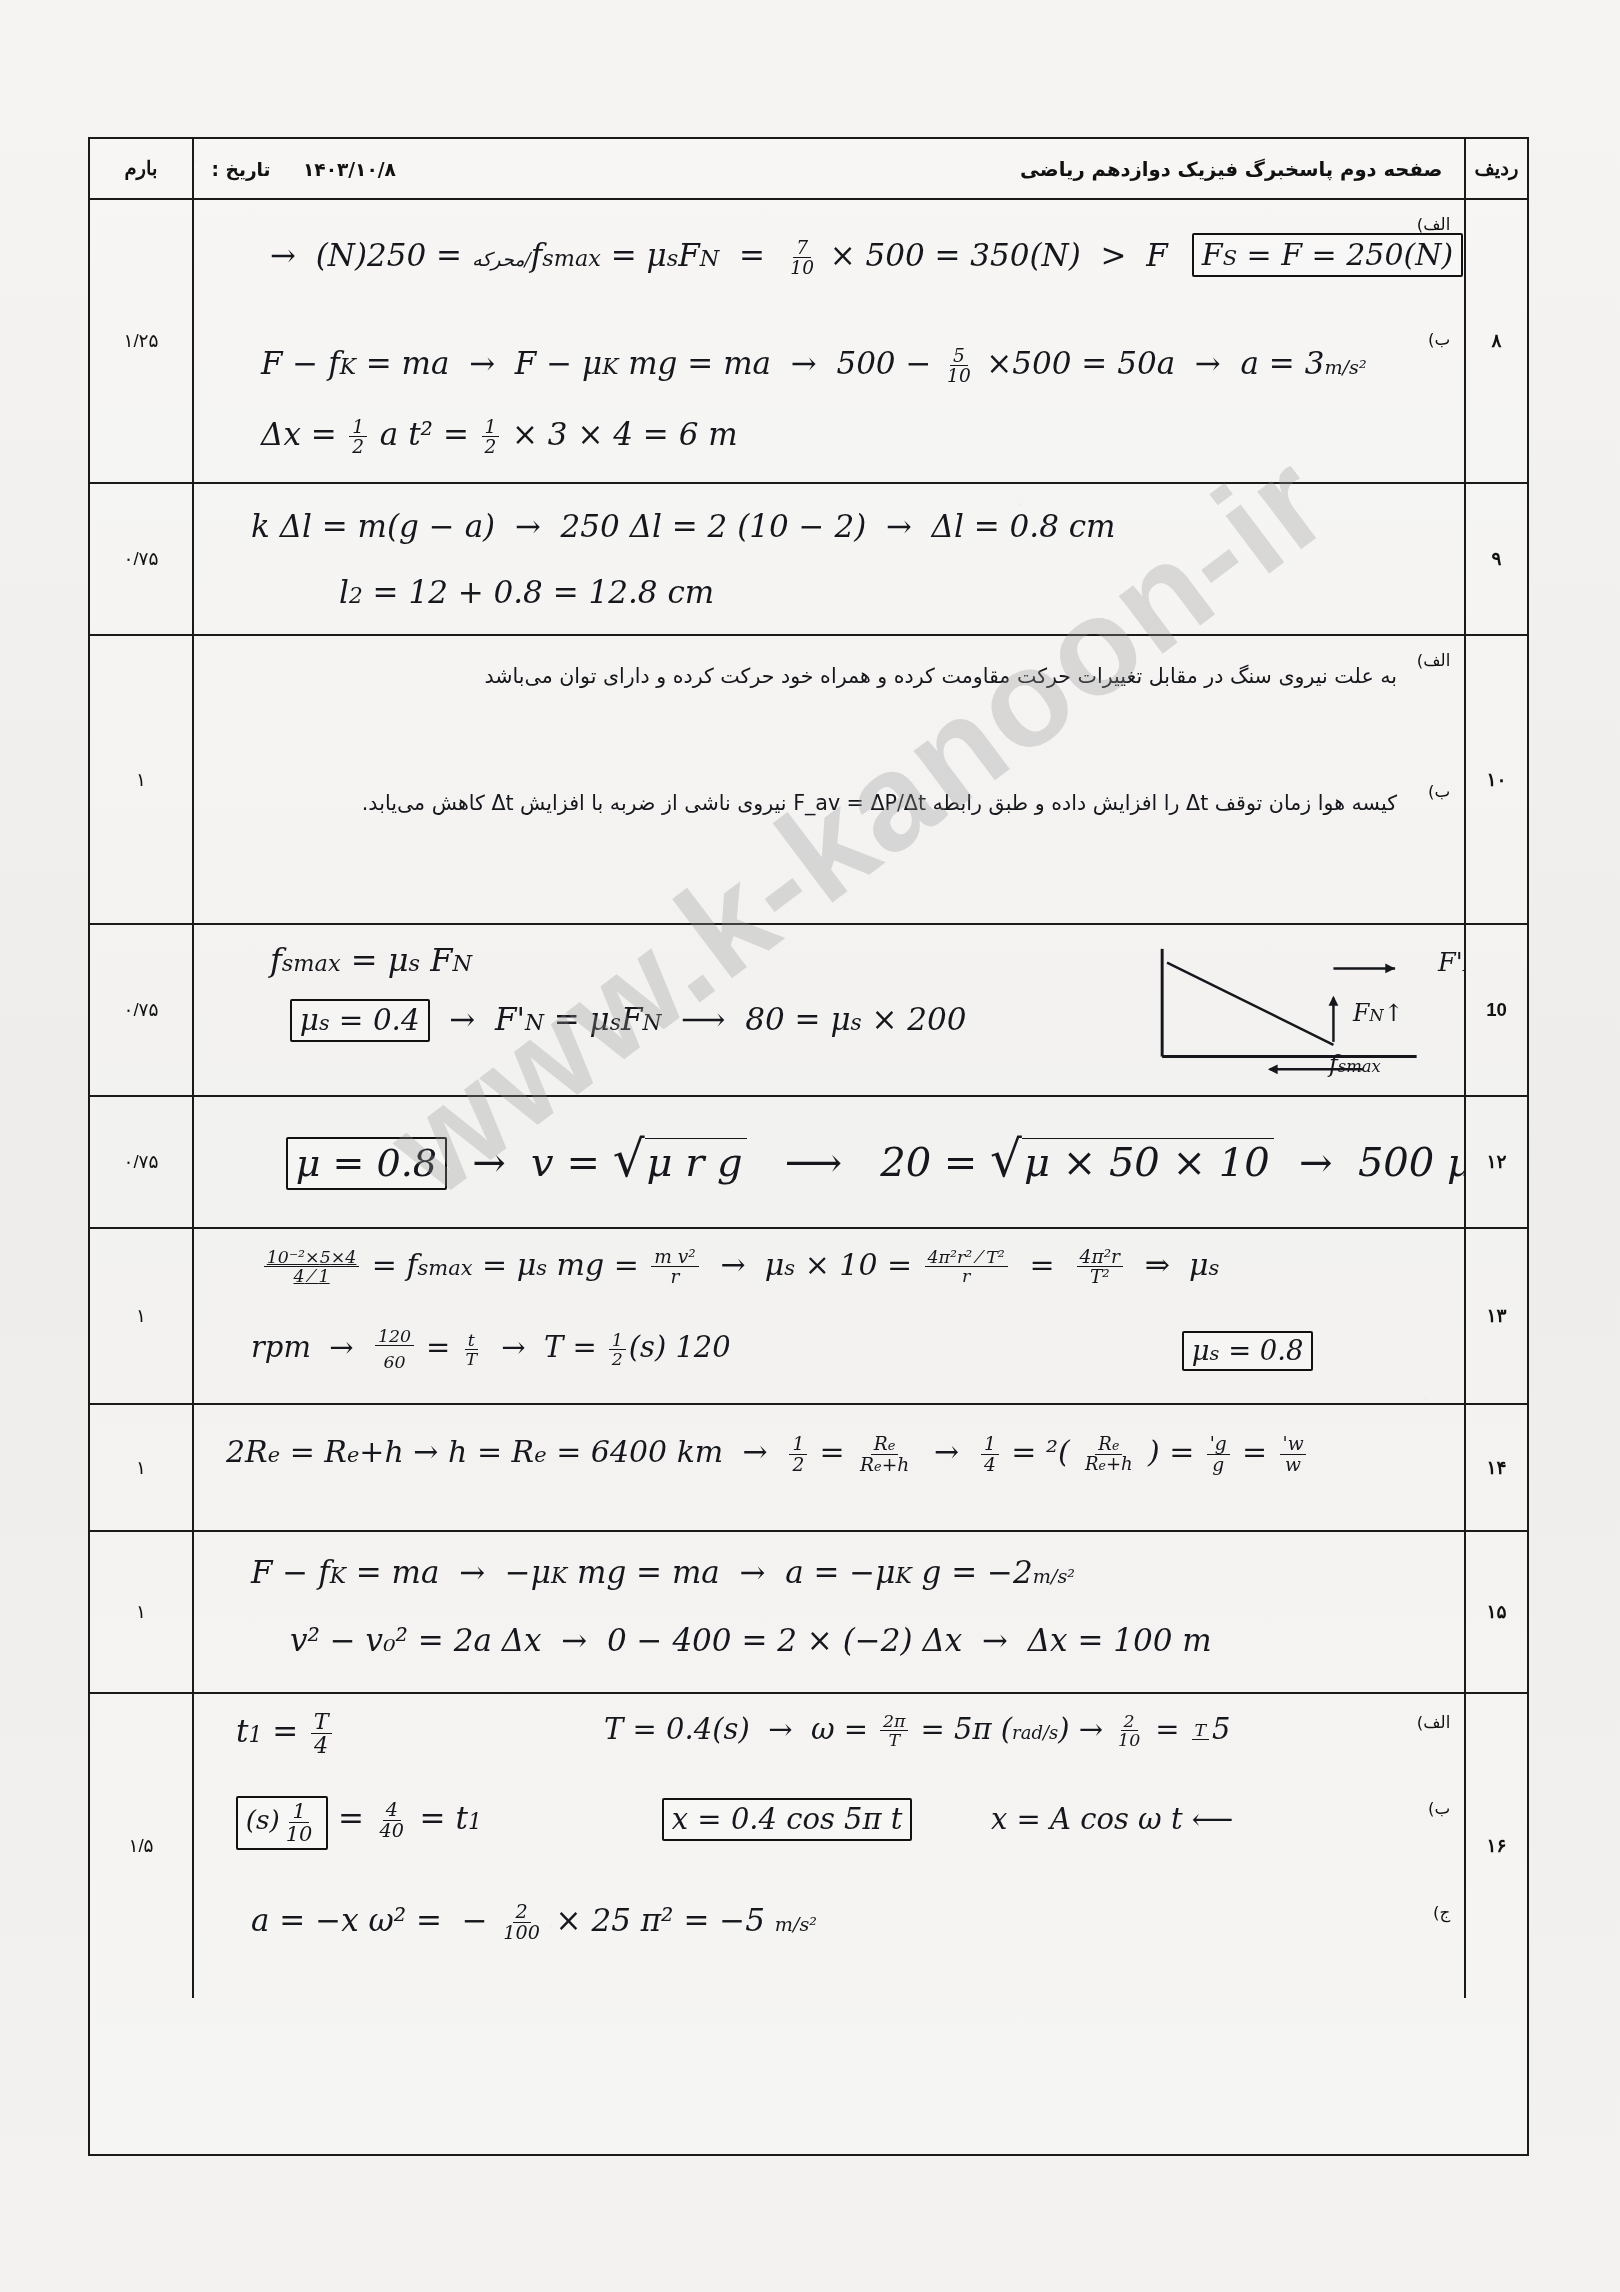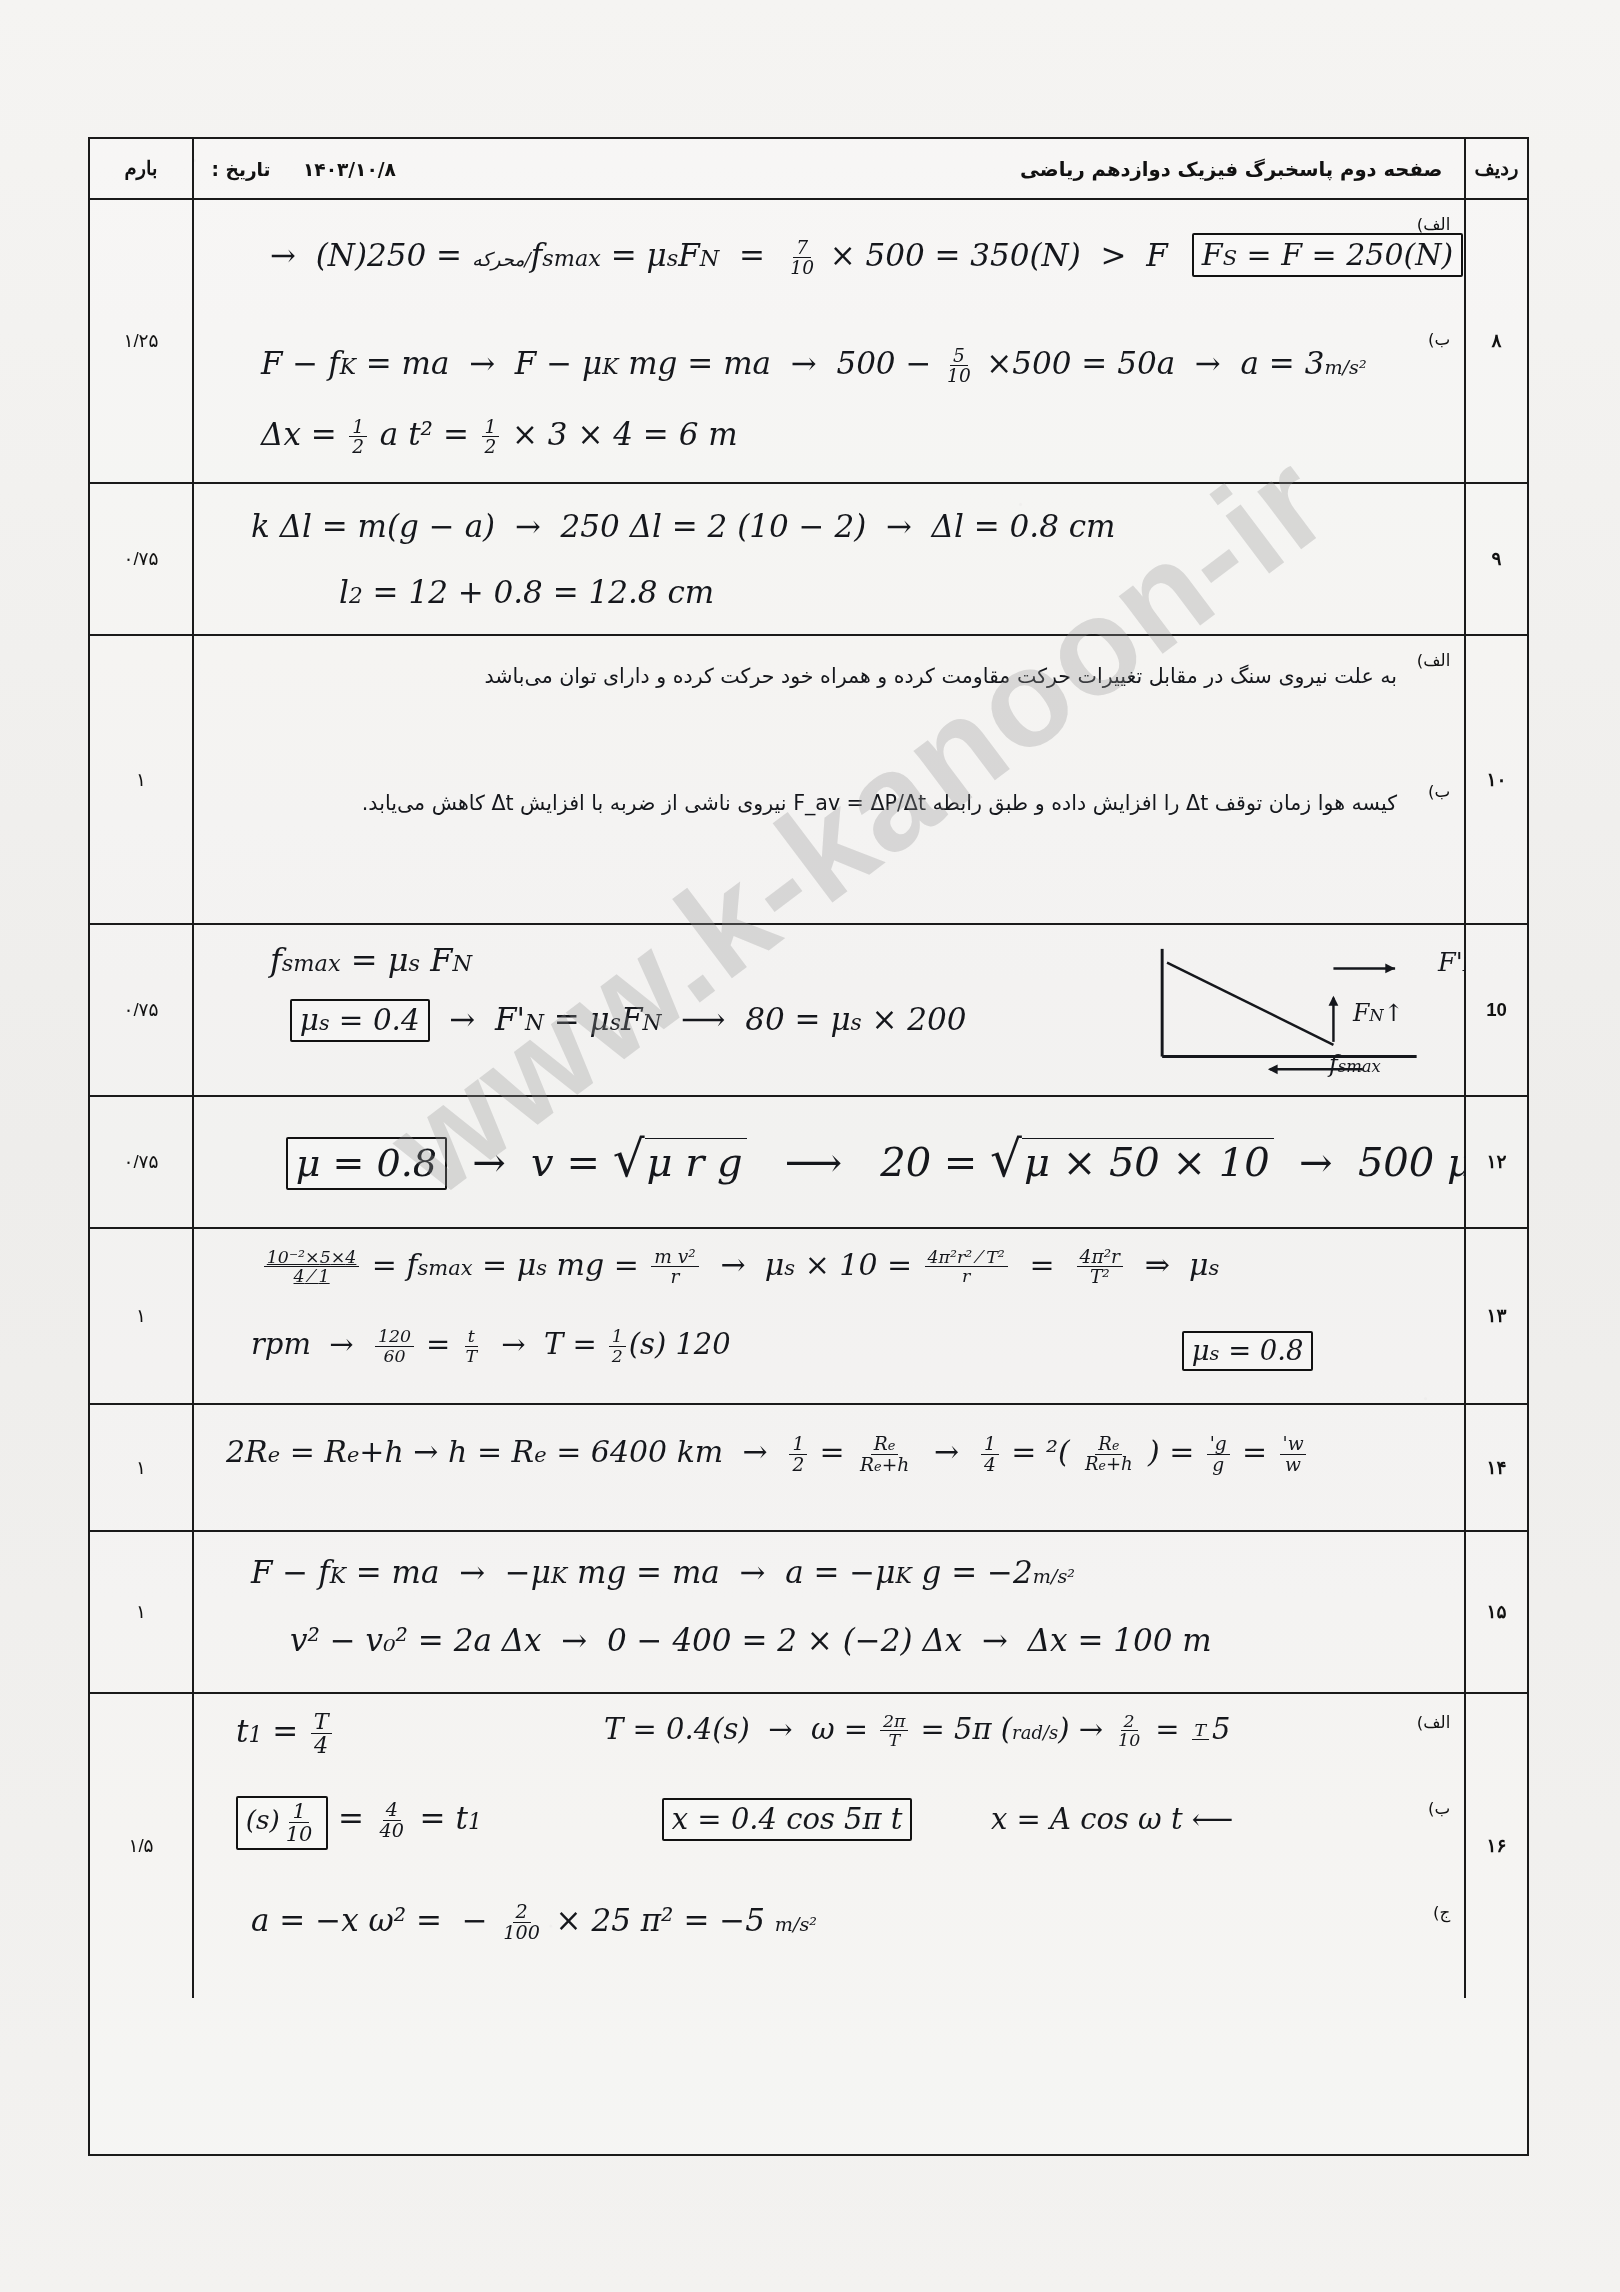--- a/index.html
+++ b/index.html
@@ -282,21 +282,21 @@
             <span class="n">4π²r</span>
             <span class="d">T²</span>
           </span>
         &nbsp;⇒&nbsp; μ<span style="font-size:0.7em;">s</span> =
         <span class="frac" style="font-size:0.58em;text-decoration:underline;">
             <span class="n">4×5×10⁻²</span>
             <span class="d">1 ⁄ 4</span>
           </span>
       </div>
       <div class="hw it" style="left:59px;top:98px;font-size:29px;">
-        120 rpm &nbsp;→&nbsp; <span class="frac" style="font-size:0.6em;">
+        120 rpm &nbsp;→&nbsp; <span class="frac" style="font-size:0.6em;gap:7px;">
             <span class="n">120</span>
             <span class="d">60</span>
           </span>
         = <span class="frac" style="font-size:0.6em;">
             <span class="n">t</span>
             <span class="d">T</span>
           </span>
         &nbsp;→&nbsp; T = <span class="frac" style="font-size:0.6em;">
             <span class="n">1</span>
             <span class="d">2</span>

